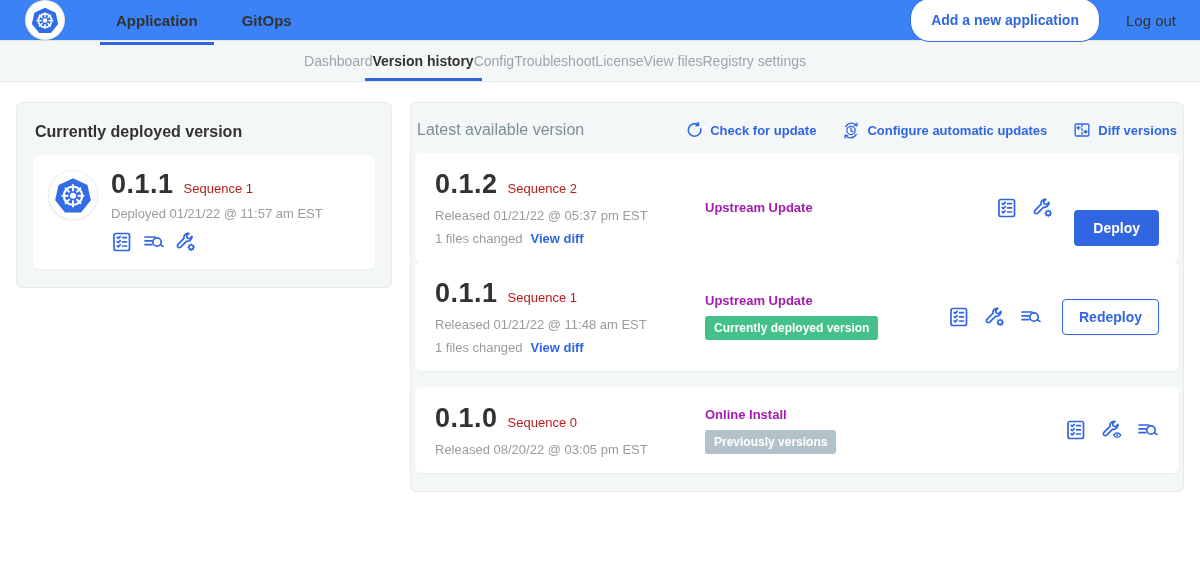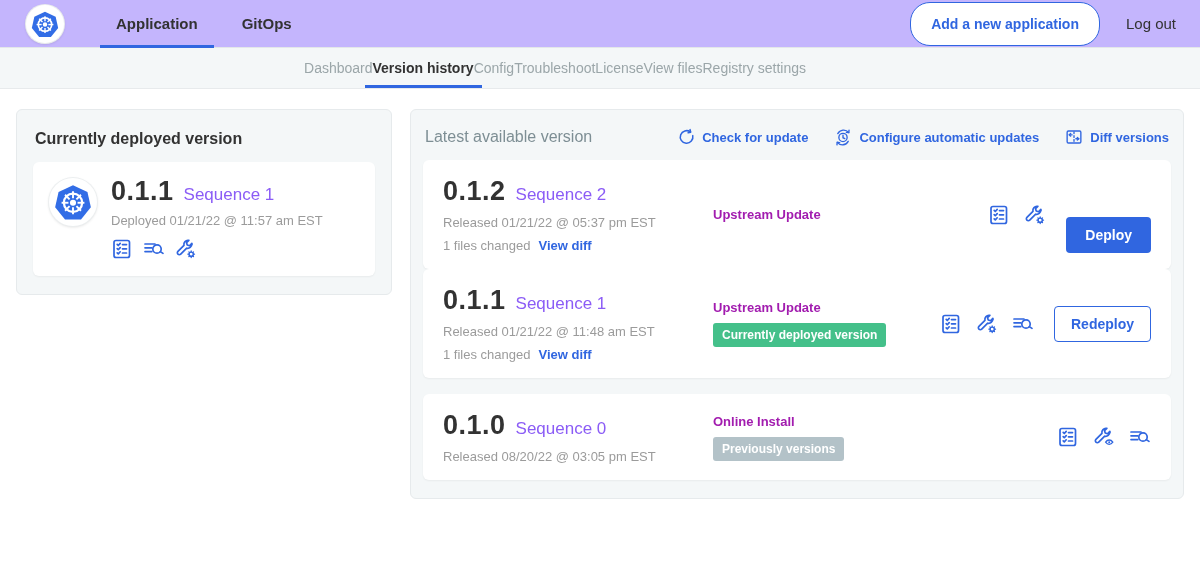--- a/index.html
+++ b/index.html
@@ -3,21 +3,21 @@
 <meta charset="utf-8">
 <style>
   * { margin:0; padding:0; box-sizing:border-box; }
   html,body { width:1200px; height:564px; }
   body {
     font-family:"Liberation Sans","DejaVu Sans",sans-serif;
     background:#ffffff; color:#323232; overflow:hidden;
   }
   
   .topbar {
-    height:48px; background:#c4b5fd; border-bottom:1px solid #e3e7e9;
+    height:41px; background:#3b82f6; border-bottom:1px solid #e3e7e9;
     display:flex; align-items:center; padding:0 24px 0 26px;
   }
   .app-logo-circle {
     width:38px; height:38px; border-radius:50%;
     background:#fff; box-shadow:0 0 0 1px #e9eced, 0 1px 3px rgba(0,0,0,.18);
     display:flex; align-items:center; justify-content:center; margin-right:30px;
   }
   .top-tab {
     height:47px; display:flex; align-items:center; padding:0 22px;
     font-size:15px; font-weight:700; color:#323232; cursor:pointer; position:relative;
@@ -61,28 +61,28 @@
     padding:14px 16px 16px; display:flex; gap:14px;
   }
   .k8s-circle {
     width:48px; height:48px; border-radius:50%; flex:none;
     background:#fff; box-shadow:0 0 0 1px #eceff0, 0 1px 3px rgba(0,0,0,.15);
     display:flex; align-items:center; justify-content:center; margin-top:2px;
   }
   .ver-line { display:flex; align-items:baseline; gap:10px; }
   .ver-big { font-size:27px; font-weight:700; color:#323232; letter-spacing:.5px; }
   .txt-gray { font-size:13px; color:#9b9b9b; }
-  .seq { font-size:17px; color:#8b5cf6; font-weight:500; }
+  .seq { font-size:13px; color:#b91c1c; font-weight:500; }
   .deployed-card .txt-gray { margin-top:6px; }
   .icon-row { display:flex; gap:10px; margin-top:10px; align-items:center; }
   .icon-btn { width:22px; height:22px; cursor:pointer; display:inline-flex; }
   .icon-btn svg { width:22px; height:22px; }
 
   
-  .right-panel { flex:1; padding:14px 12px 18px; }
+  .right-panel { flex:1; padding:14px 4px 18px; }
   .rp-header { display:flex; align-items:center; margin:4px 2px 14px; }
   .section-title { font-size:16px; color:#7d8e94; font-weight:500; }
   .rp-actions { margin-left:auto; display:flex; gap:26px; align-items:center; }
   .link-action { display:flex; gap:7px; align-items:center; color:#3066e0; font-size:13px; font-weight:700; cursor:pointer; }
   .link-action svg { width:18px; height:18px; }
 
   .version-card {
     background:#fff; border-radius:6px; box-shadow:0 1px 2px rgba(0,0,0,.05);
     padding:16px 20px; display:flex; align-items:center;
   }

